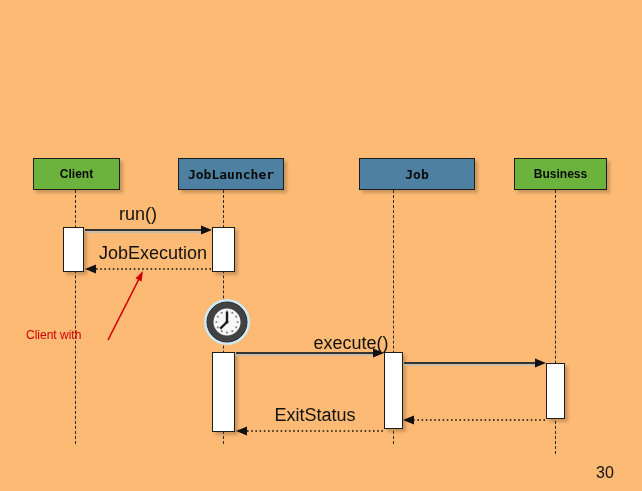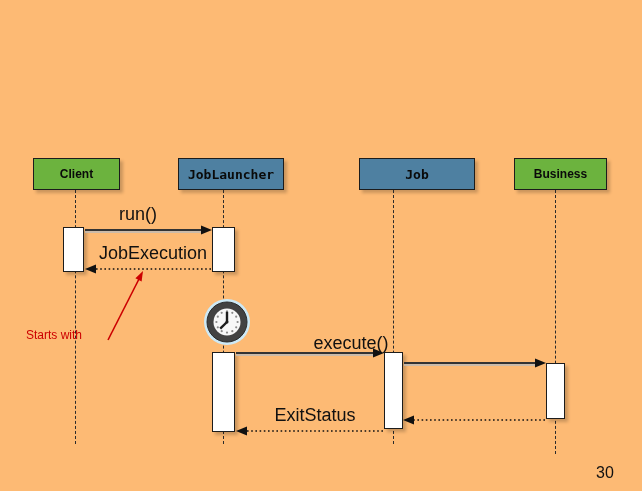--- a/index.html
+++ b/index.html
@@ -127,18 +127,18 @@
         <circle cx="13.4" cy="24" r="1.1"></circle>
       <circle cx="14.8" cy="18.7" r="1.1"></circle>
         <circle cx="18.7" cy="14.8" r="1.1"></circle>
     </g>
     <line x1="24" y1="24" x2="24" y2="13.8" stroke="#1c1c1c" stroke-width="2.4"></line>
     <line x1="24" y1="24" x2="17.2" y2="30.6" stroke="#1c1c1c" stroke-width="2.4"></line>
     <circle cx="24" cy="24" r="1.5" fill="#1c1c1c"></circle>
   </svg>
 
   <div class="annotation" style="color: rgb(204, 0, 0);">
-    <div>Starts with</div>
+    <div>Client with</div>
   </div>
 
   <div class="pagenum">30</div>
 
 </div>
 
 </body></html>

